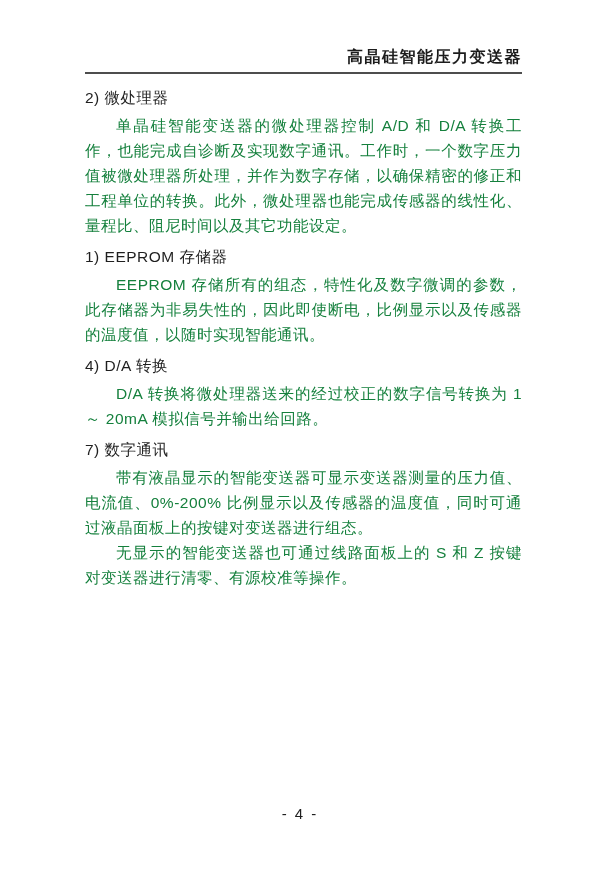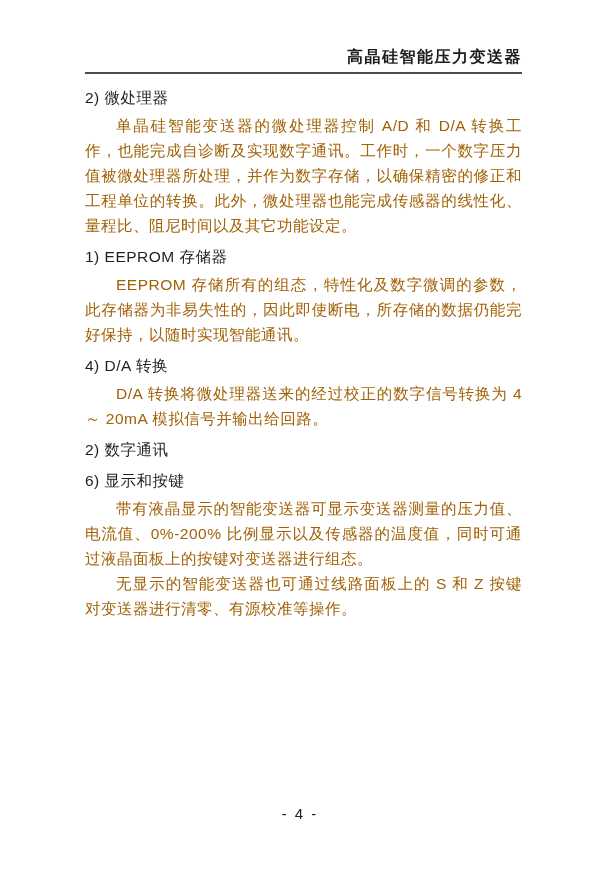--- a/index.html
+++ b/index.html
@@ -34,21 +34,21 @@
   .sec-heading {
     font-size: 15.5px;
     line-height: 25px;
     color: #1f1f1f;
     margin: 6px 0 3px 0;
     letter-spacing: 0.5px;
   }
   .para {
     font-size: 15.5px;
     line-height: 25px;
-    color: #a16207;
+    color: #15803d;
     text-align: justify;
     text-indent: 2em;
     letter-spacing: 0.5px;
   }
   .footer {
     position: absolute;
     left: 0;
     right: 0;
     top: 805px;
     text-align: center;
@@ -68,34 +68,33 @@
 
   <div class="doc-body">
 
     <div class="section">
       <div class="sec-heading">2) 微处理器</div>
       <p class="para">单晶硅智能变送器的微处理器控制 A/D 和 D/A 转换工作，也能完成自诊断及实现数字通讯。工作时，一个数字压力值被微处理器所处理，并作为数字存储，以确保精密的修正和工程单位的转换。此外，微处理器也能完成传感器的线性化、量程比、阻尼时间以及其它功能设定。</p>
     </div>
 
     <div class="section">
       <div class="sec-heading">1) EEPROM 存储器</div>
-      <p class="para">EEPROM 存储所有的组态，特性化及数字微调的参数，此存储器为非易失性的，因此即使断电，所存储的数据仍能完好保持，以随时实现智能通讯。</p>
+      <p class="para">EEPROM 存储所有的组态，特性化及数字微调的参数，此存储器为非易失性的，因此即使断电，比例显示以及传感器的温度值，以随时实现智能通讯。</p>
     </div>
 
     <div class="section">
       <div class="sec-heading">4) D/A 转换</div>
-      <p class="para">D/A 转换将微处理器送来的经过校正的数字信号转换为 4 ～ 20mA 模拟信号并输出给回路。</p>
+      <p class="para">D/A 转换将微处理器送来的经过校正的数字信号转换为 1 ～ 20mA 模拟信号并输出给回路。</p>
     </div>
 
     <div class="section">
-      <div class="sec-heading">2) 数字通讯</div>
+      <div class="sec-heading">7) 数字通讯</div>
     </div>
 
     <div class="section">
-      <div class="sec-heading">6) 显示和按键</div>
       <p class="para">带有液晶显示的智能变送器可显示变送器测量的压力值、电流值、0%-200% 比例显示以及传感器的温度值，同时可通过液晶面板上的按键对变送器进行组态。</p>
       <p class="para">无显示的智能变送器也可通过线路面板上的 S 和 Z 按键对变送器进行清零、有源校准等操作。</p>
     </div>
 
   </div>
 
   <div class="footer">
     <span>- 4 -</span>
   </div>
 

